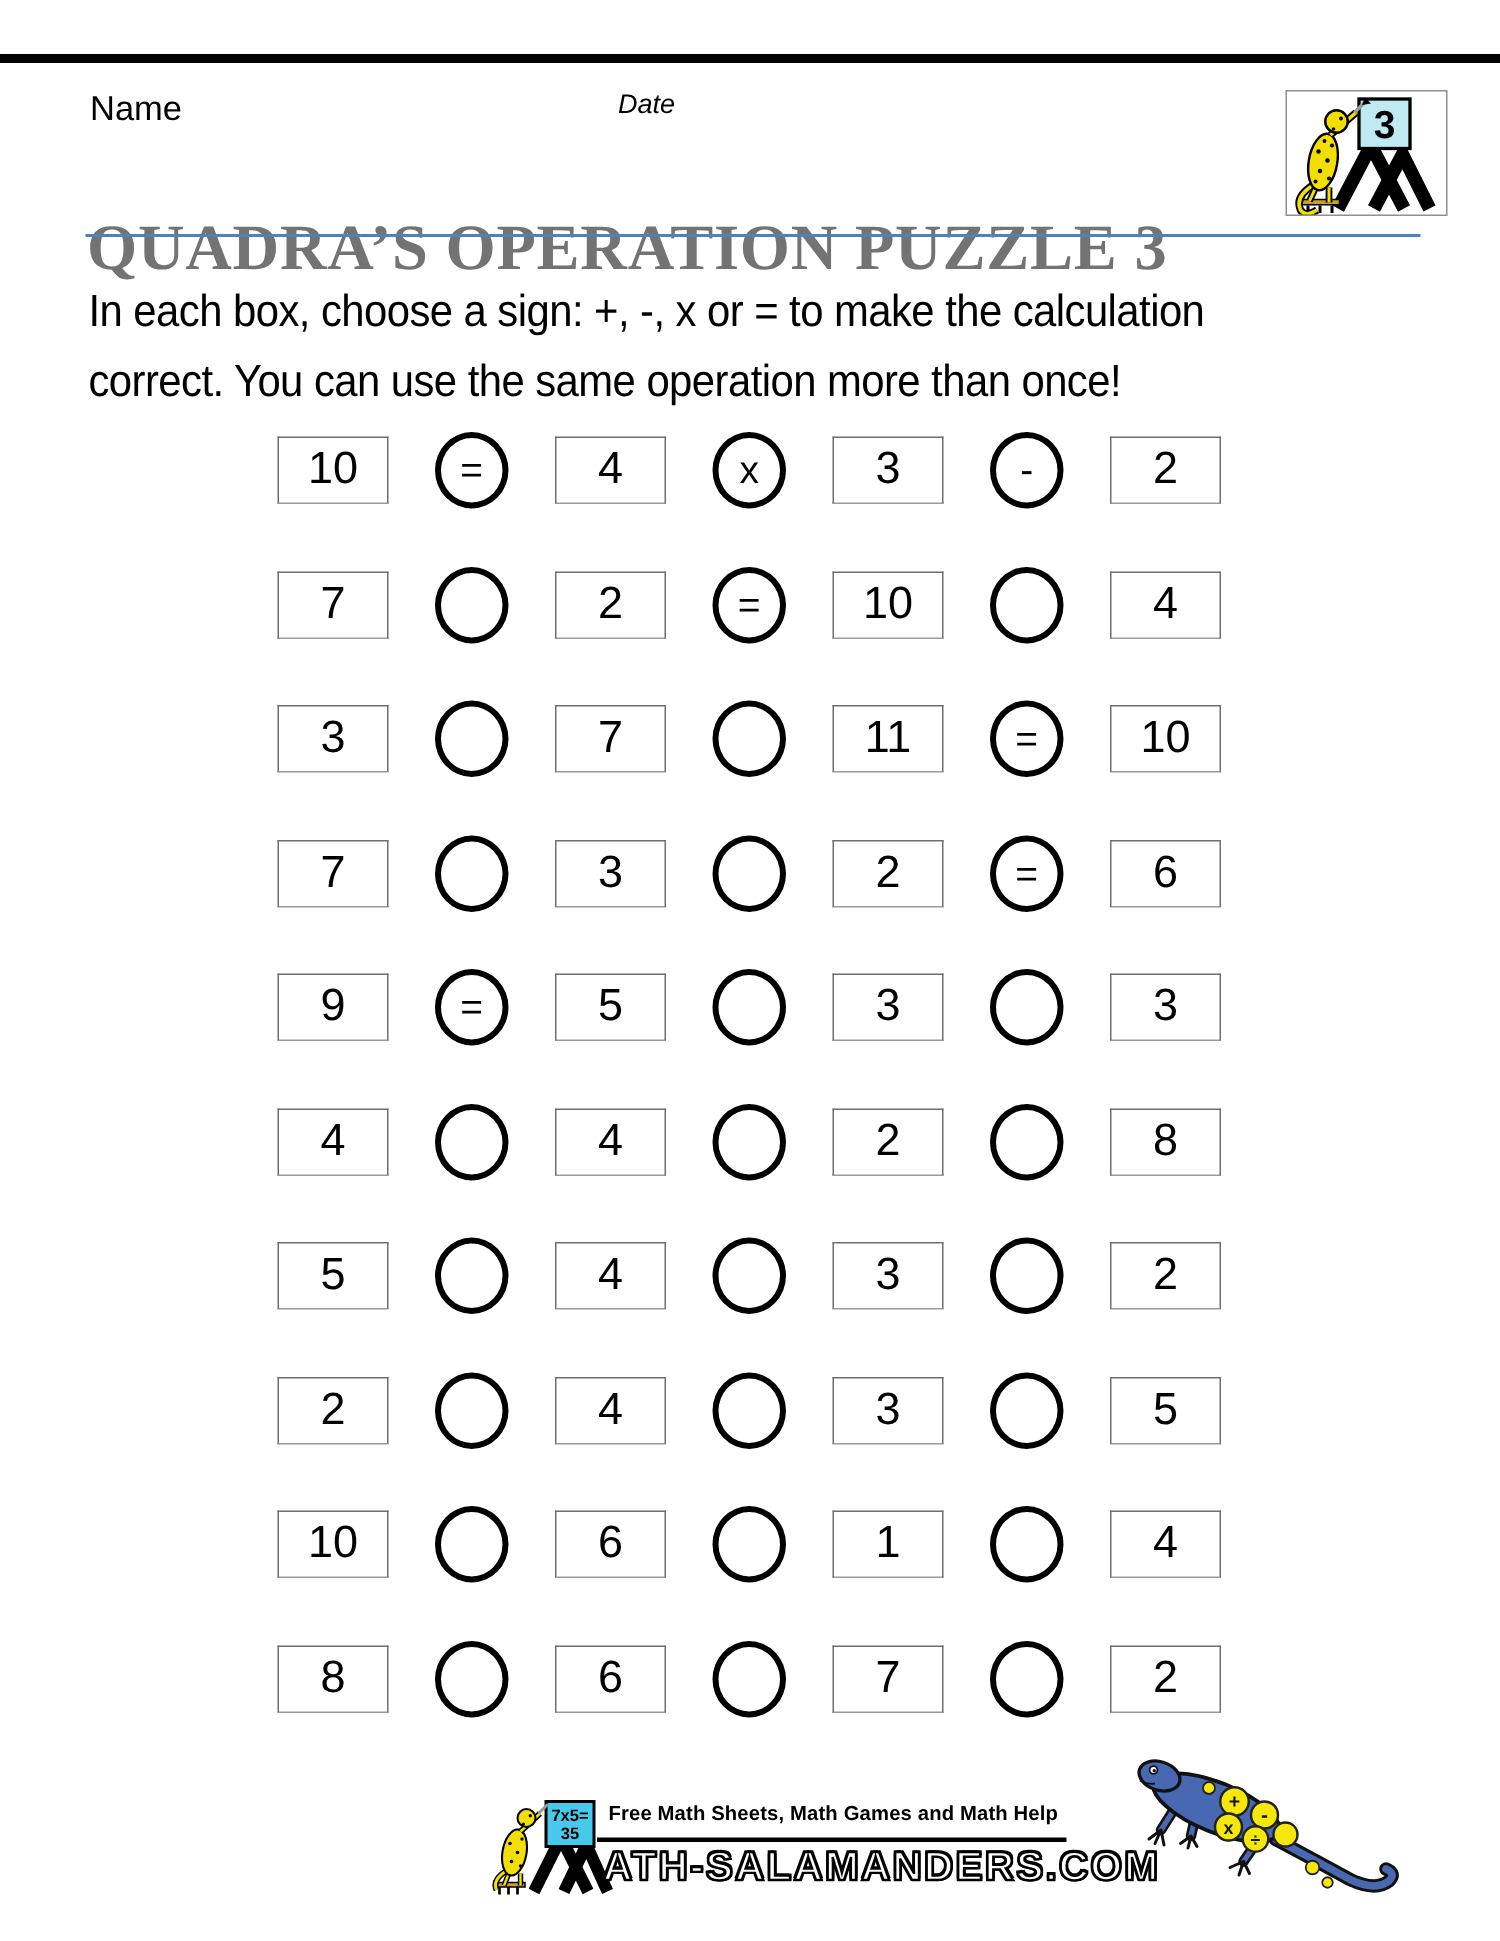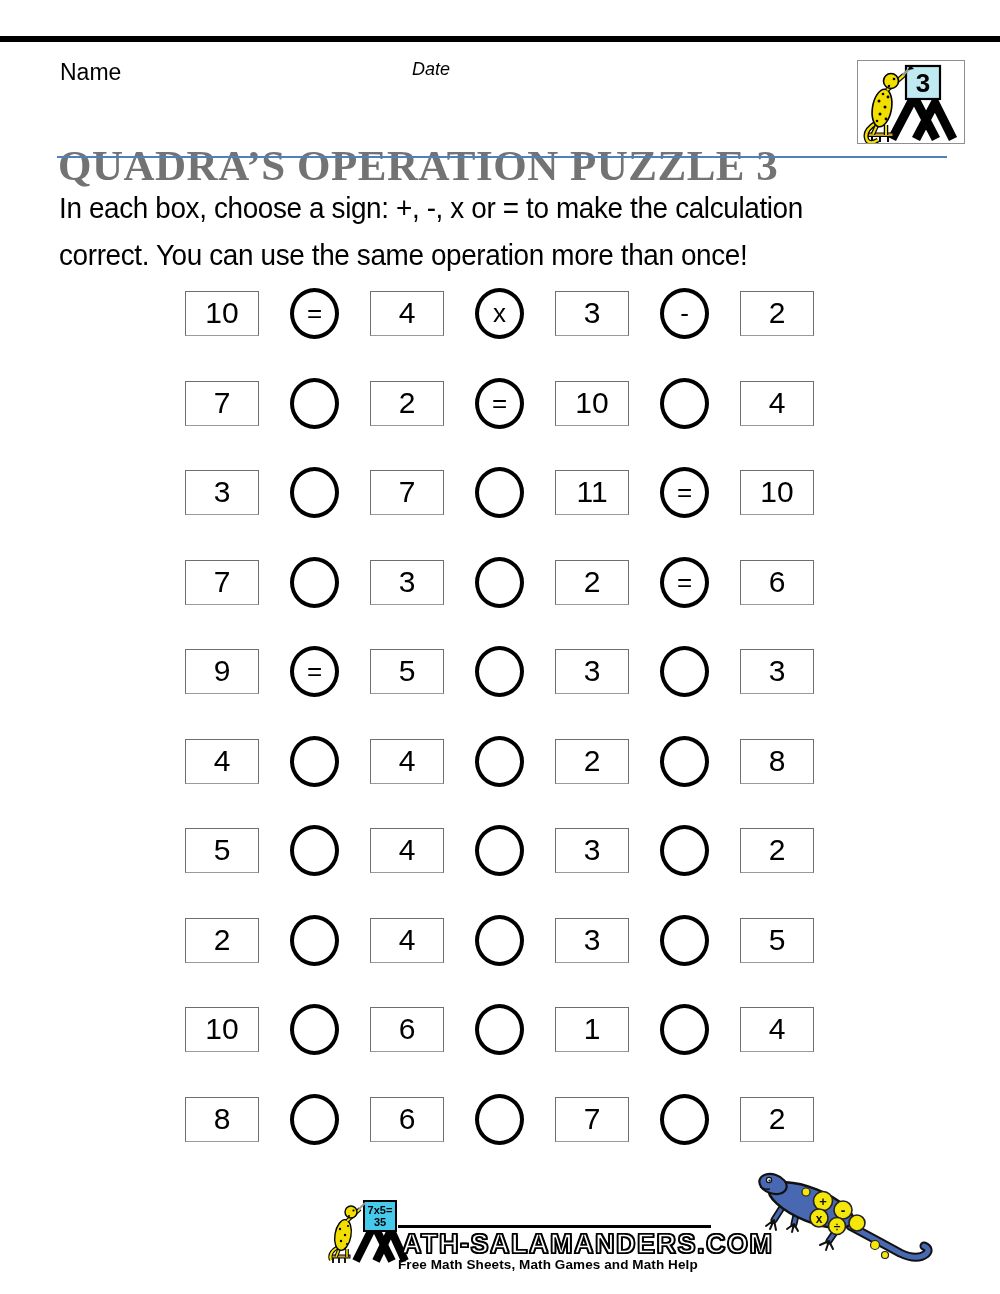--- a/index.html
+++ b/index.html
@@ -30,21 +30,21 @@
   .puzzle { position:absolute; left:185px; top:288px; display:flex; flex-direction:column; gap:38.5px; }
   .puzzle-row { display:flex; align-items:center; gap:31px; height:51px; }
   .num-box { width:74px; height:45px; border:1px solid #6f6f6f; border-bottom-color:#9a9a9a;
              background:#fff; font-size:30px; text-align:center; line-height:42px; }
   .op-circle { width:49px; height:51px; border:4px solid #000; border-radius:50%;
                display:flex; align-items:center; justify-content:center;
                font-size:26px; background:#fff; }
 
   
   .footer-logo { position:absolute; left:326px; top:1197px; width:84px; height:68px; }
-  .footer-tagline { position:absolute; left:398px; top:1257px; width:315px; text-align:left;
+  .footer-tagline { position:absolute; left:398px; top:1201px; width:315px; text-align:center;
                     font-size:13.5px; font-weight:bold; letter-spacing:0.1px; }
   .footer-rule { position:absolute; left:398px; top:1225px; width:313px; height:3px; background:#000; }
   .footer-wordmark { position:absolute; left:402px; top:1229px; width:320px;
                      font-size:27px; font-weight:bold; letter-spacing:1.5px; white-space:nowrap;
                      color:#fff; -webkit-text-stroke:1.6px #000;
                      text-shadow:-1px -1px 0 #000, 1px -1px 0 #000, -1px 1px 0 #000, 1px 1px 0 #000; }
   .mascot { position:absolute; left:758px; top:1168px; width:185px; height:105px; }
 
   svg text { font-family:"Liberation Sans", sans-serif; }
 </style>

